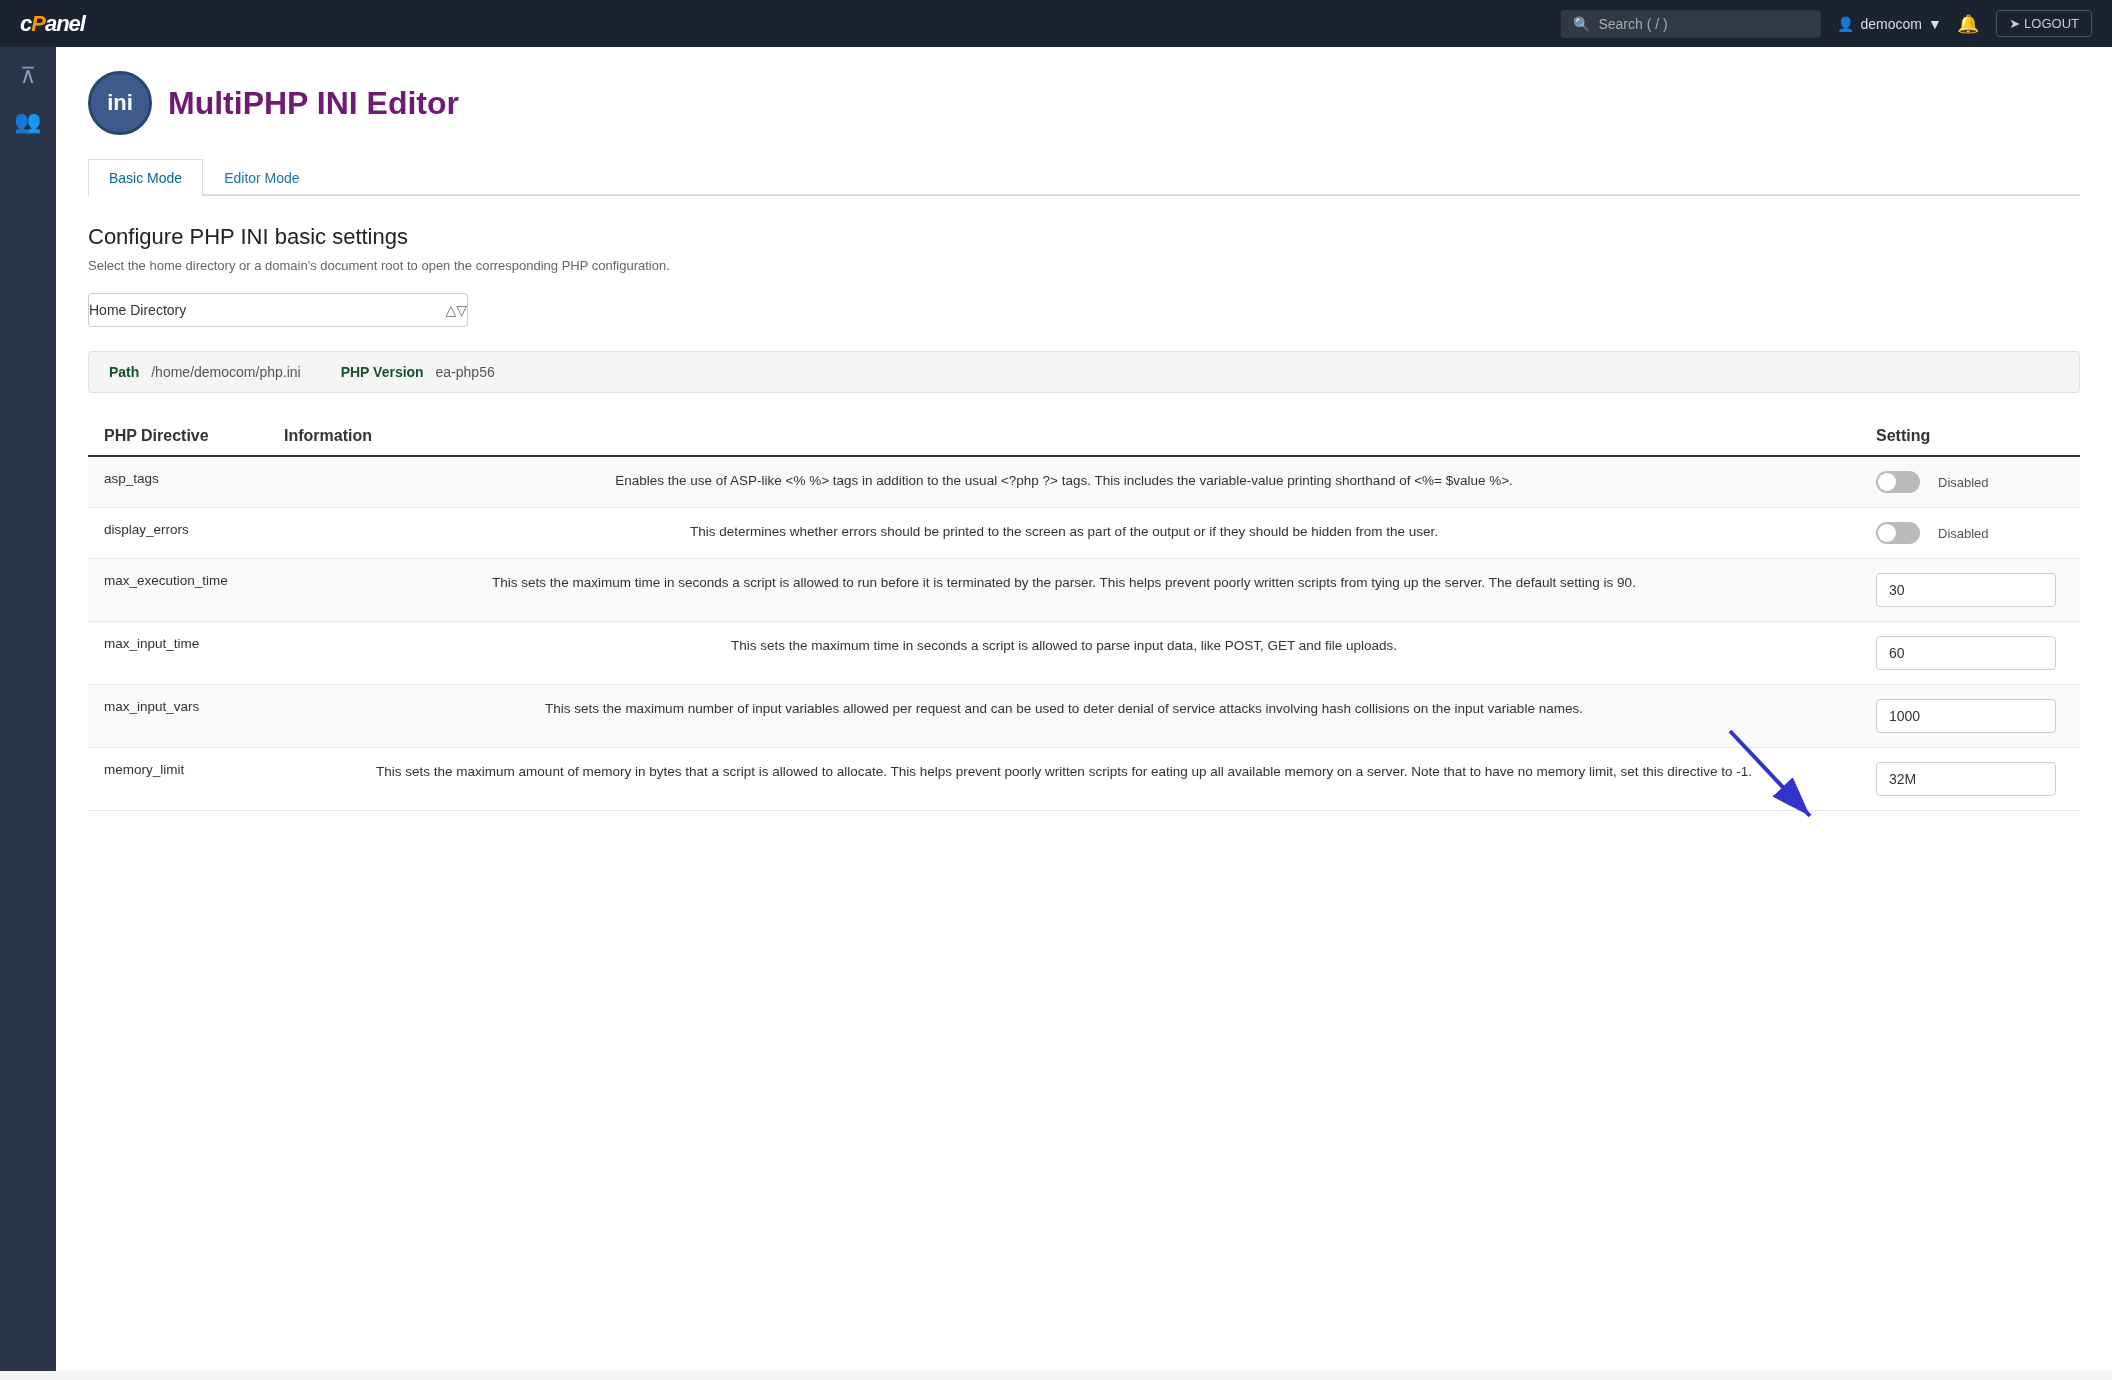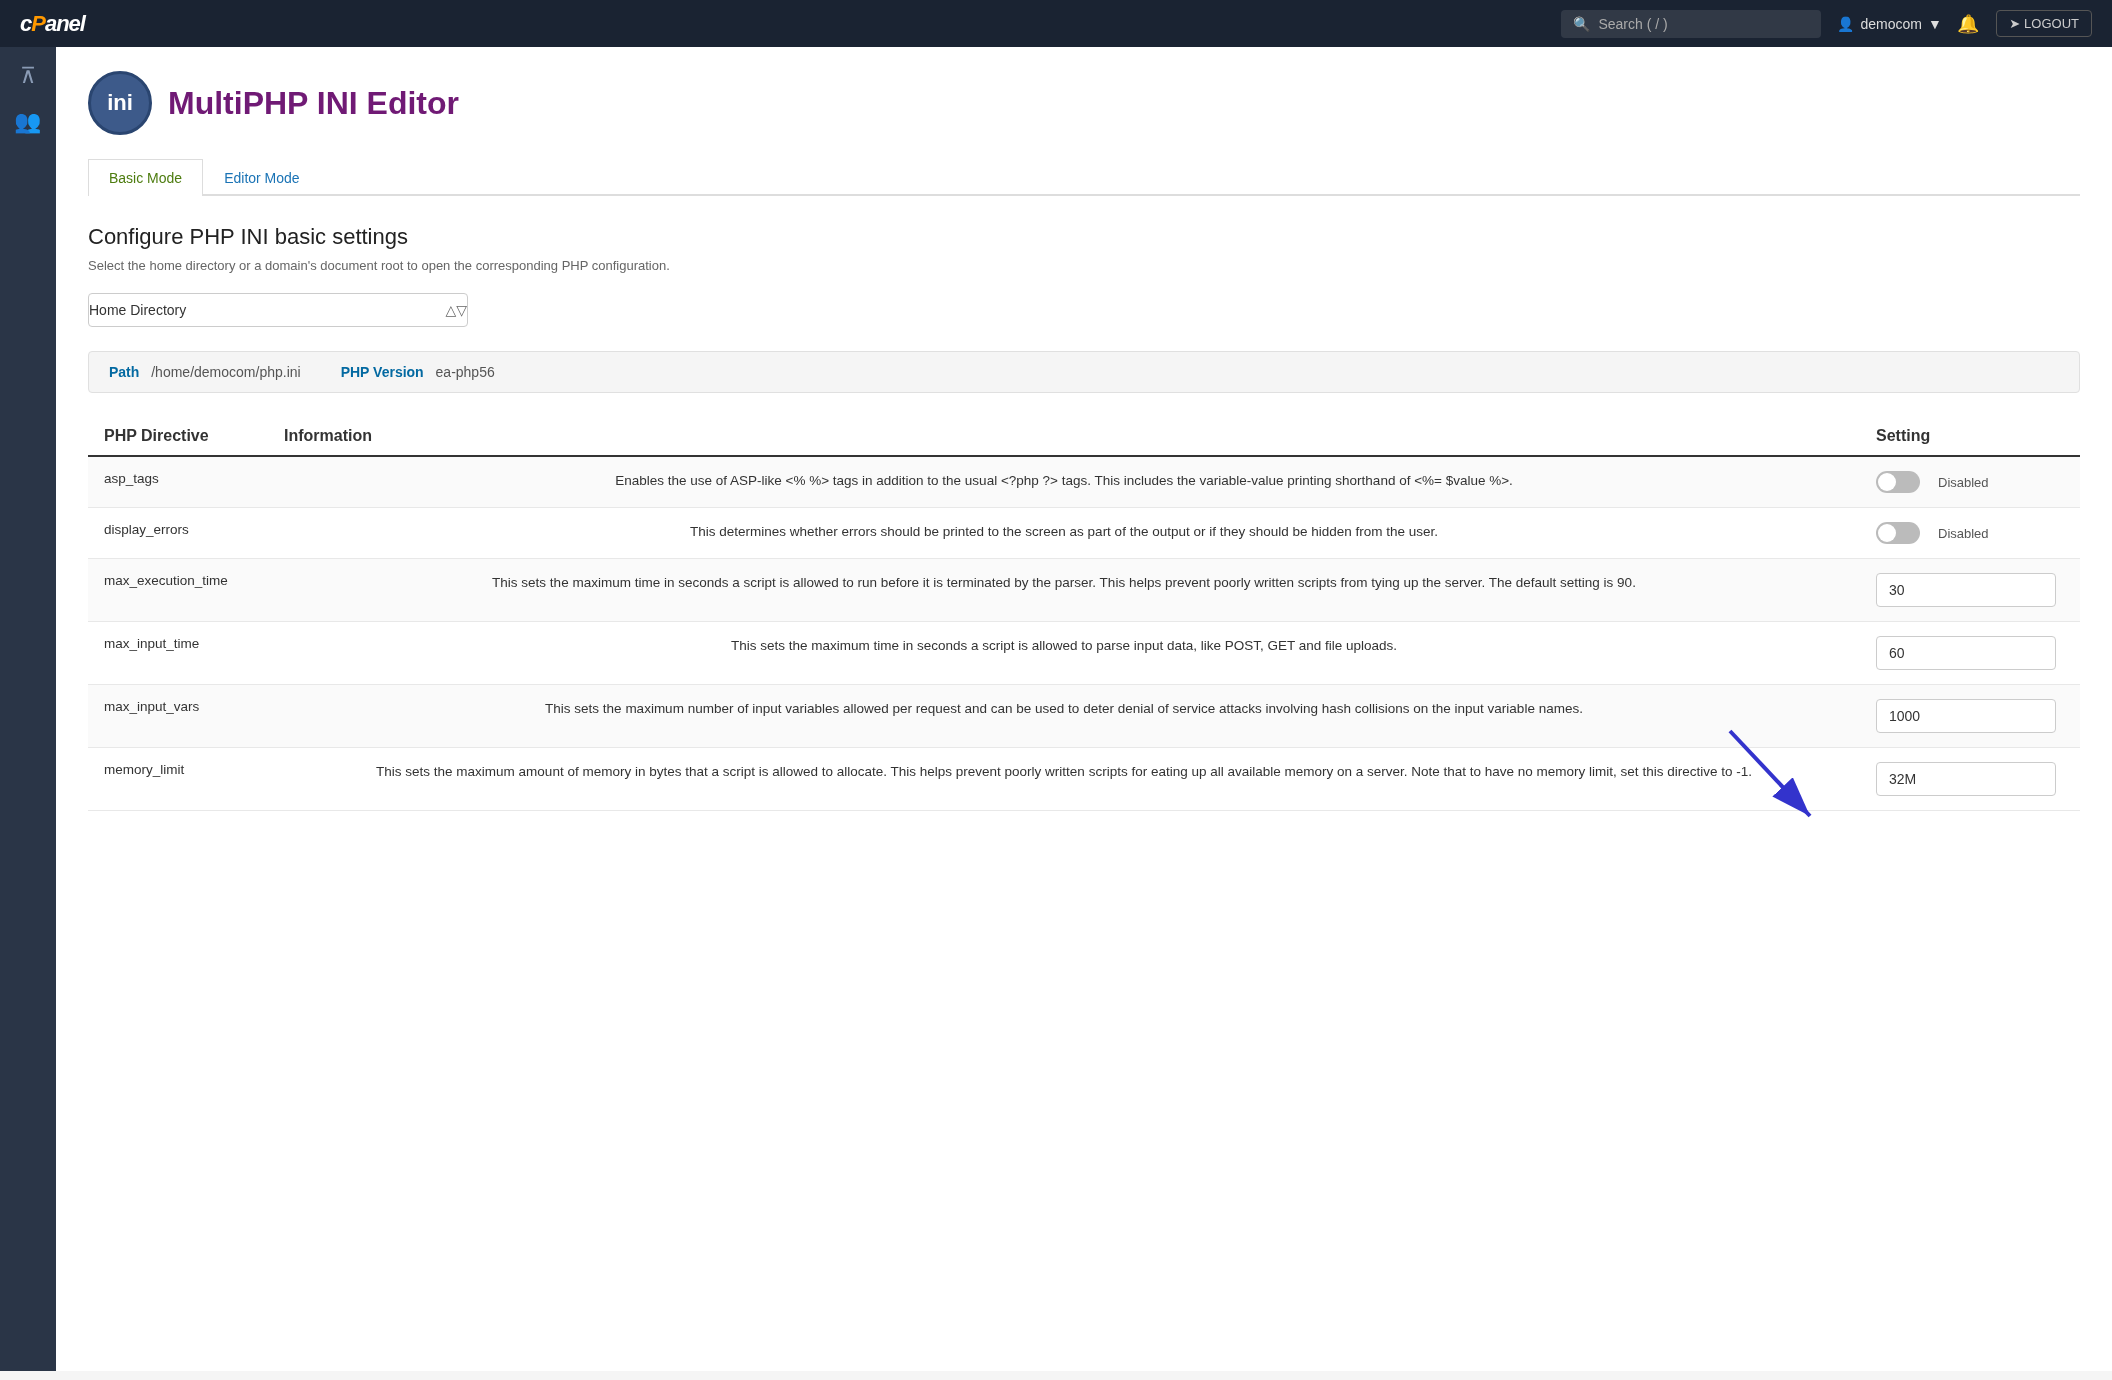--- a/index.html
+++ b/index.html
@@ -133,21 +133,21 @@
       font-size: 14px;
       color: #555;
       border: 1px solid transparent;
       border-bottom: none;
       margin-bottom: -2px;
     }
     .tab.active {
       background: #fff;
       border-color: #ddd;
       border-bottom-color: #fff;
-      color: #4d7c0f;
+      color: #0369a1;
       font-weight: 500;
     }
     .tab.editor { color: #1a73b5; }
 
     
     .section-title {
       font-size: 22px;
       font-weight: 400;
       color: #222;
       margin-bottom: 8px;
@@ -192,21 +192,21 @@
     .path-bar {
       background: #f5f5f5;
       border: 1px solid #e0e0e0;
       border-radius: 4px;
       padding: 12px 20px;
       display: flex;
       gap: 40px;
       margin-bottom: 24px;
       font-size: 14px;
     }
-    .path-bar .label { font-weight: 700; color: #0369a1; }
+    .path-bar .label { font-weight: 700; color: #14532d; }
     .path-bar .value { color: #555; margin-left: 8px; }
 
     
     .directive-table {
       width: 100%;
       border-collapse: collapse;
     }
     .directive-table th {
       text-align: left;
       font-weight: 700;

